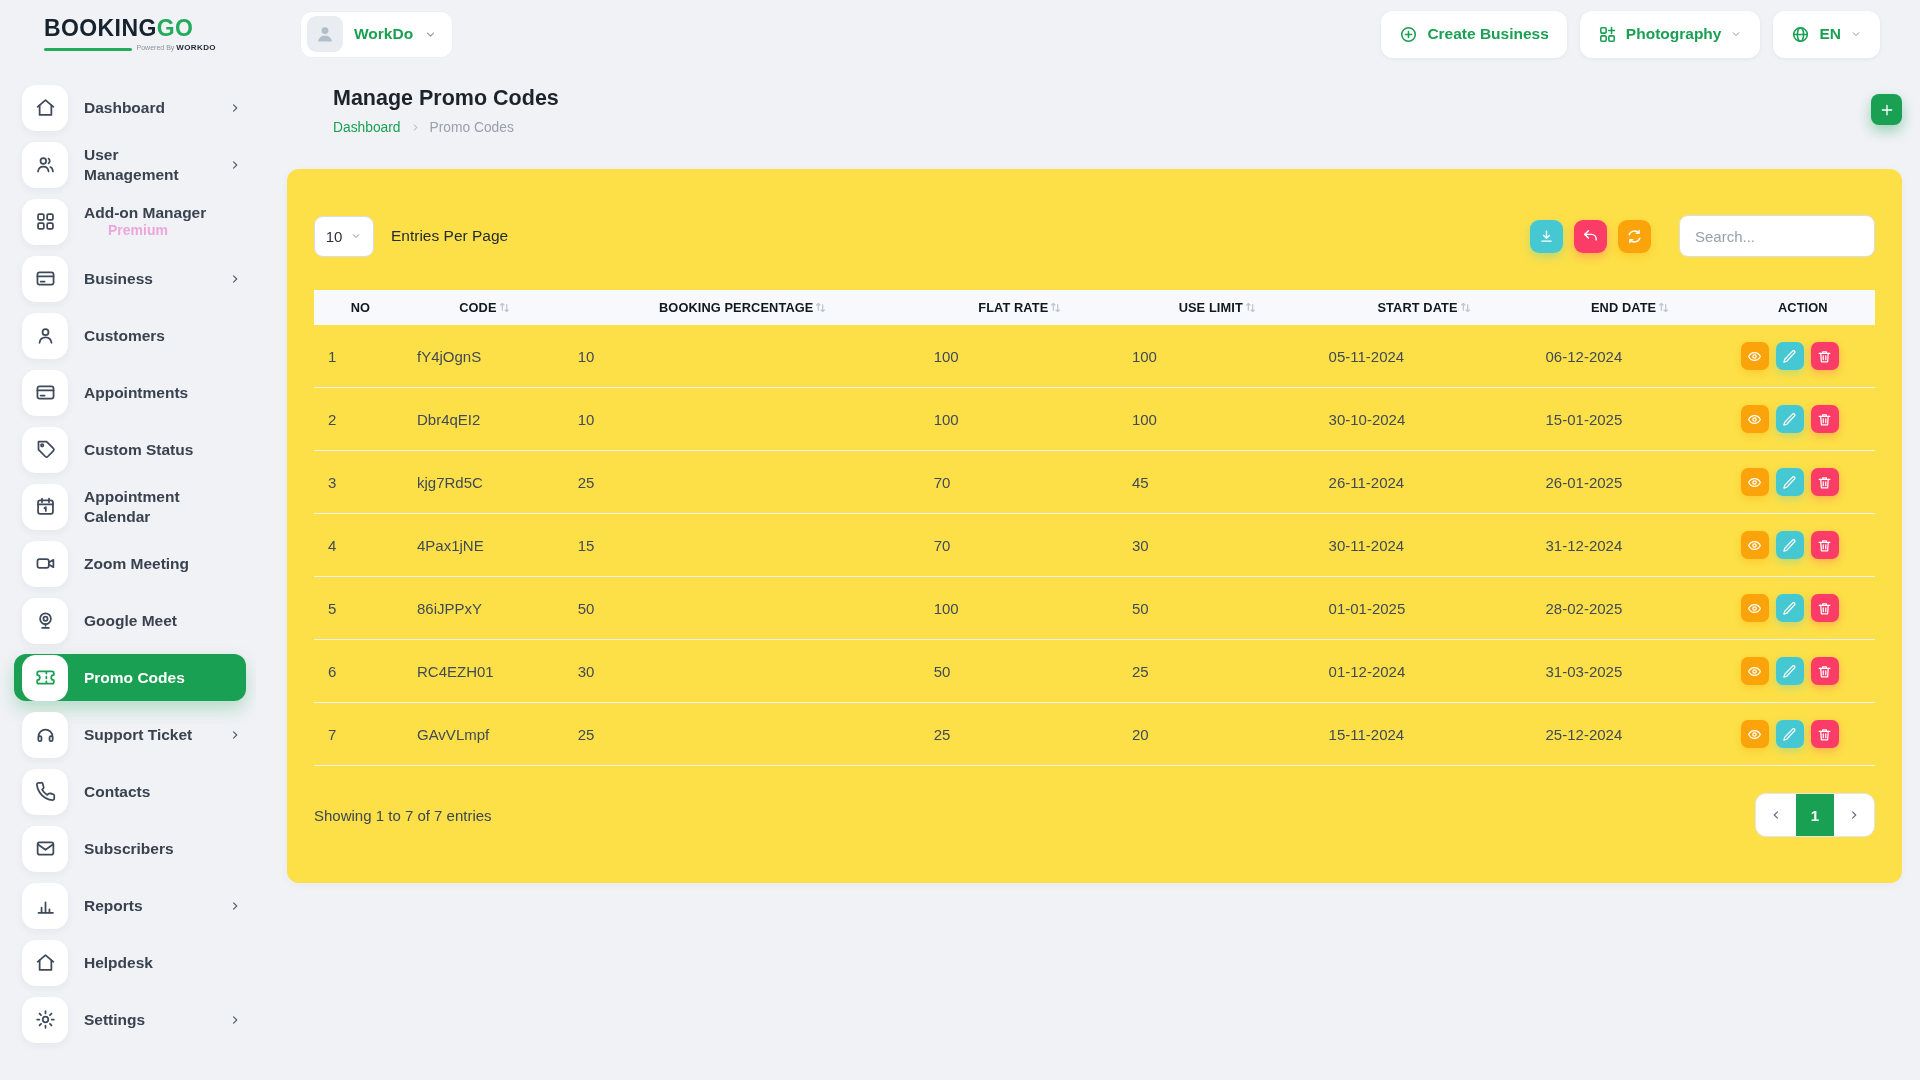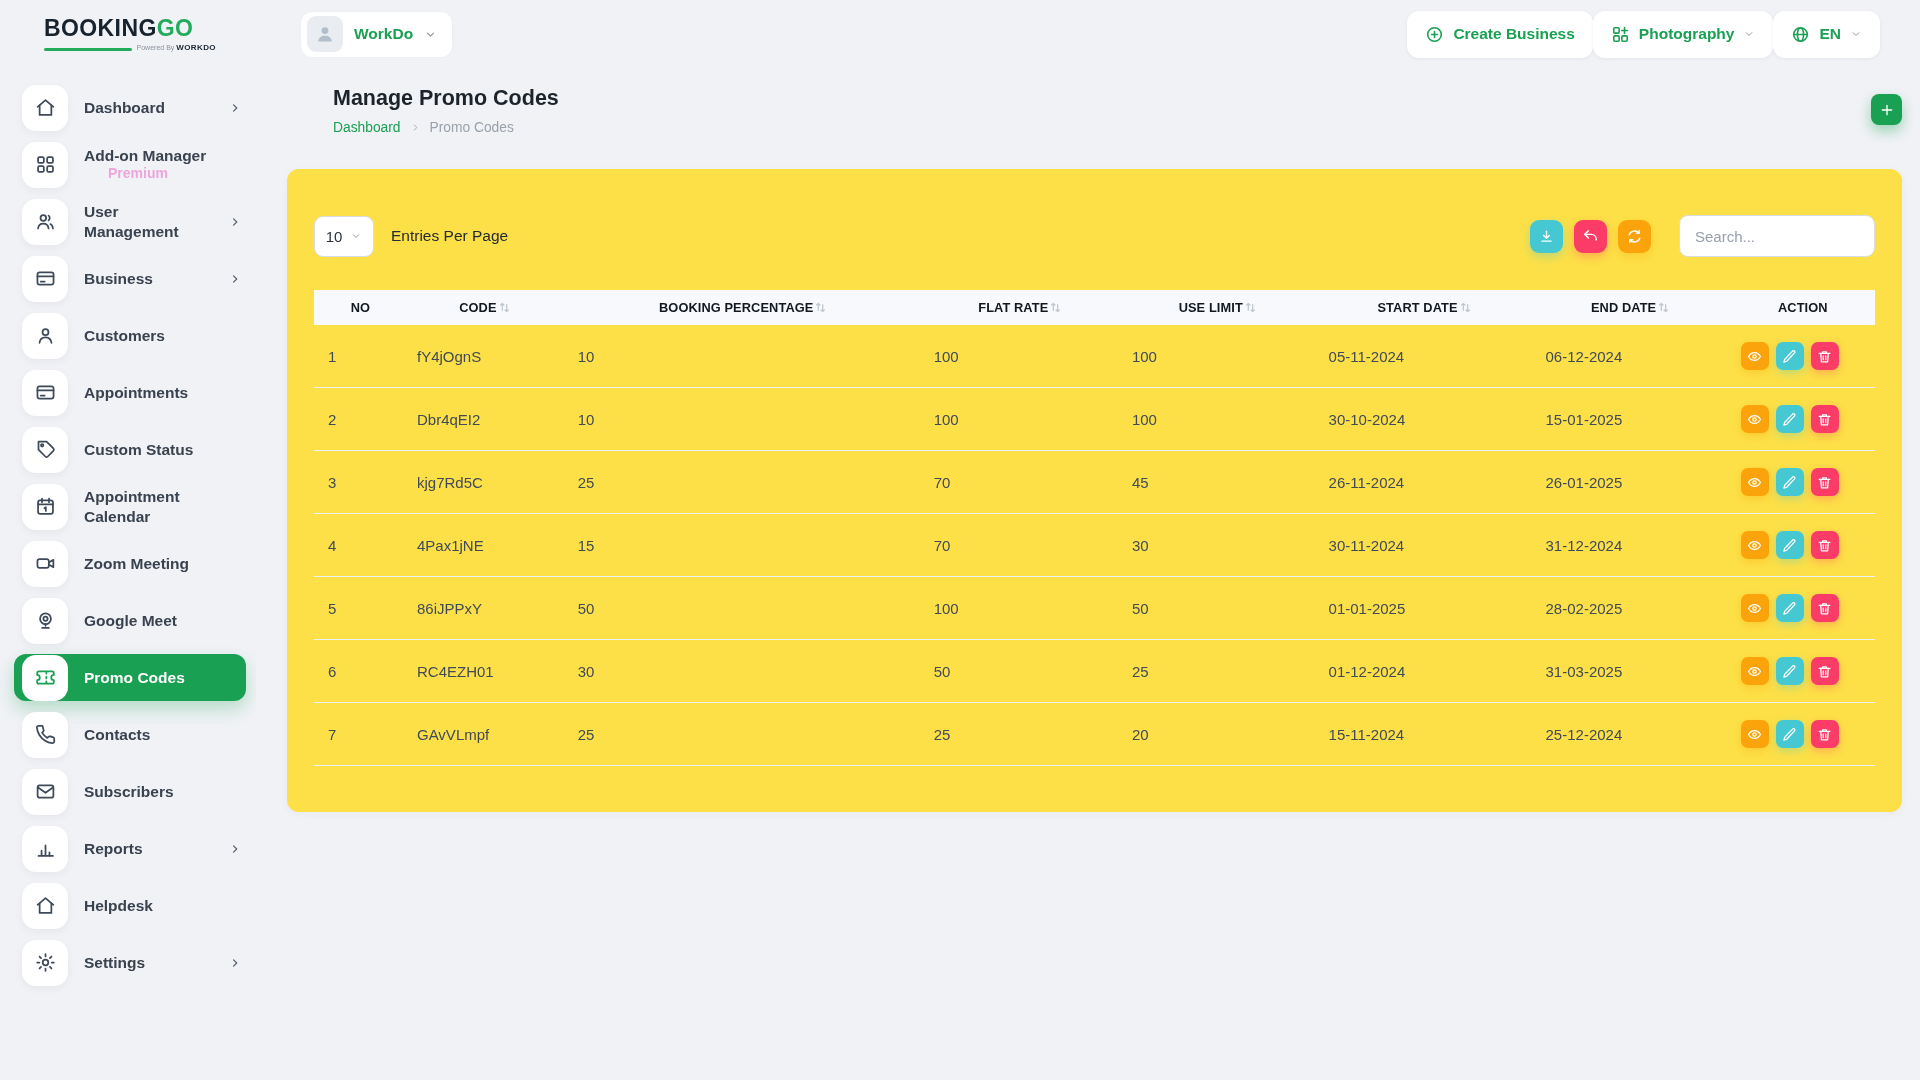--- a/index.html
+++ b/index.html
@@ -21,21 +21,21 @@
   .logo-line { flex:1; height:3px; background:#22ab5b; border-radius:2px; margin-bottom:1px; }
   .logo-powered { font-size:7px; color:#8a939e; white-space:nowrap; }
   .logo-powered b { color:#1b2733; font-size:8px; letter-spacing:.4px; }
   .workspace-btn { margin-left:84px; display:flex; align-items:center; gap:11px; background:#fff;
     border:1px solid #edeff3; border-radius:12px; padding:0 15px 0 6px; height:47px; cursor:pointer; }
   .avatar { width:36px; height:36px; border-radius:9px; background:#e9edf1; color:#b2bec9;
     display:flex; align-items:center; justify-content:center; }
   .avatar svg { width:22px; height:22px; }
   .workspace-name { color:#1aa053; font-weight:700; font-size:15.5px; }
   .caret { color:#8b99a3; } .caret svg { width:13px; height:13px; }
-  .topbar-right { margin-left:auto; display:flex; }
+  .topbar-right { margin-left:auto; display:flex; gap:13px; }
   .top-btn { height:47px; background:#fff; border:none; border-radius:12px; padding:0 18px;
     display:flex; align-items:center; gap:9px; color:#1aa053; font-weight:600; font-size:15.5px;
     box-shadow:0 1px 4px rgba(25,39,52,.06); cursor:pointer;
     font-family:"Liberation Sans","DejaVu Sans",sans-serif; }
   .top-btn .btn-ico svg { width:19px; height:19px; }
   .top-btn .caret svg { width:12px; height:12px; }
 
   
   .sidebar { position:absolute; left:0; top:58px; bottom:0; width:256px; padding:26px 14px 0 22px; overflow:hidden; }
   .side-item { display:flex; align-items:center; gap:16px; height:47px; margin-bottom:10px;
@@ -187,52 +187,52 @@
         </span>
         <span class="side-chevron">
           <svg viewBox="0 0 24 24" fill="none" stroke="currentColor" stroke-width="2" stroke-linecap="round" stroke-linejoin="round">
             <path d="m9.5 6.5 5.5 5.5-5.5 5.5"></path>
           </svg>
         </span>
       </a>
       <a class="side-item">
         <span class="tile">
           <svg viewBox="0 0 24 24" fill="none" stroke="currentColor" stroke-width="2" stroke-linecap="round" stroke-linejoin="round">
+            <circle cx="9.5" cy="8" r="3.2"></circle>
+            <path d="M3.5 20c.4-3.6 2.8-5.5 6-5.5s5.6 1.9 6 5.5"></path>
+            <path d="M15.5 5.3a3.4 3.4 0 0 1 0 5.4"></path>
+            <path d="M17.6 14.9c1.8.8 2.7 2.5 2.9 5.1"></path>
+          </svg>
+        </span>
+        <span class="side-text">
+          <span class="side-label">User Management</span>
+        </span>
+        <span class="side-chevron">
+          <svg viewBox="0 0 24 24" fill="none" stroke="currentColor" stroke-width="2" stroke-linecap="round" stroke-linejoin="round">
+            <path d="m9.5 6.5 5.5 5.5-5.5 5.5"></path>
+          </svg>
+        </span>
+      </a>
+      <a class="side-item">
+        <span class="tile">
+          <svg viewBox="0 0 24 24" fill="none" stroke="currentColor" stroke-width="2" stroke-linecap="round" stroke-linejoin="round">
             <rect x="3.5" y="3.5" width="6.6" height="6.6" rx="1.6"></rect>
             <rect x="13.9" y="3.5" width="6.6" height="6.6" rx="1.6"></rect>
             <rect x="3.5" y="13.9" width="6.6" height="6.6" rx="1.6"></rect>
             <rect x="13.9" y="13.9" width="6.6" height="6.6" rx="1.6"></rect>
           </svg>
         </span>
         <span class="side-text">
           <span class="side-label">Add-on Manager</span>
           <span class="side-badge">Premium</span>
         </span>
       </a>
       <a class="side-item">
         <span class="tile">
           <svg viewBox="0 0 24 24" fill="none" stroke="currentColor" stroke-width="2" stroke-linecap="round" stroke-linejoin="round">
-            <circle cx="9.5" cy="8" r="3.2"></circle>
-            <path d="M3.5 20c.4-3.6 2.8-5.5 6-5.5s5.6 1.9 6 5.5"></path>
-            <path d="M15.5 5.3a3.4 3.4 0 0 1 0 5.4"></path>
-            <path d="M17.6 14.9c1.8.8 2.7 2.5 2.9 5.1"></path>
-          </svg>
-        </span>
-        <span class="side-text">
-          <span class="side-label">User Management</span>
-        </span>
-        <span class="side-chevron">
-          <svg viewBox="0 0 24 24" fill="none" stroke="currentColor" stroke-width="2" stroke-linecap="round" stroke-linejoin="round">
-            <path d="m9.5 6.5 5.5 5.5-5.5 5.5"></path>
-          </svg>
-        </span>
-      </a>
-      <a class="side-item">
-        <span class="tile">
-          <svg viewBox="0 0 24 24" fill="none" stroke="currentColor" stroke-width="2" stroke-linecap="round" stroke-linejoin="round">
             <rect x="2.8" y="5" width="18.4" height="14" rx="2.5"></rect>
             <path d="M2.8 9.6h18.4"></path>
             <path d="M6.5 15.5h4.5"></path>
           </svg>
         </span>
         <span class="side-text">
           <span class="side-label">Business</span>
         </span>
         <span class="side-chevron">
           <svg viewBox="0 0 24 24" fill="none" stroke="currentColor" stroke-width="2" stroke-linecap="round" stroke-linejoin="round">
@@ -312,20 +312,37 @@
       </a>
       <a class="side-item active">
         <span class="tile">
           <svg viewBox="0 0 24 24" fill="none" stroke="currentColor" stroke-width="2" stroke-linecap="round" stroke-linejoin="round">
             <path d="M2.5 9a3 3 0 0 1 0 6v2a2 2 0 0 0 2 2h15a2 2 0 0 0 2-2v-2a3 3 0 0 1 0-6V7a2 2 0 0 0-2-2h-15a2 2 0 0 0-2 2Z"></path>
             <path d="M13 5.5v2M13 16.5v2M13 11v2"></path>
           </svg>
         </span>
         <span class="side-text">
           <span class="side-label">Promo Codes</span>
+        </span>
+      </a>
+      <a class="side-item">
+        <span class="tile">
+          <svg viewBox="0 0 24 24" fill="none" stroke="currentColor" stroke-width="2" stroke-linecap="round" stroke-linejoin="round">
+            <path d="M4 14.5a8 8 0 0 1 16 0"></path>
+            <rect x="3.8" y="13.8" width="3.6" height="5.8" rx="1.6"></rect>
+            <rect x="16.6" y="13.8" width="3.6" height="5.8" rx="1.6"></rect>
+          </svg>
+        </span>
+        <span class="side-text">
+          <span class="side-label">Support Ticket</span>
+        </span>
+        <span class="side-chevron">
+          <svg viewBox="0 0 24 24" fill="none" stroke="currentColor" stroke-width="2" stroke-linecap="round" stroke-linejoin="round">
+            <path d="m9.5 6.5 5.5 5.5-5.5 5.5"></path>
+          </svg>
         </span>
       </a>
       <a class="side-item">
         <span class="tile">
           <svg viewBox="0 0 24 24" fill="none" stroke="currentColor" stroke-width="2" stroke-linecap="round" stroke-linejoin="round">
             <path d="M22 16.92v3a2 2 0 0 1-2.18 2 19.79 19.79 0 0 1-8.63-3.07 19.5 19.5 0 0 1-6-6A19.79 19.79 0 0 1 2.12 4.18 2 2 0 0 1 4.11 2h3a2 2 0 0 1 2 1.72c.12.96.36 1.9.7 2.81a2 2 0 0 1-.45 2.11L8.09 9.91a16 16 0 0 0 6 6l1.27-1.27a2 2 0 0 1 2.11-.45c.91.34 1.85.58 2.81.7A2 2 0 0 1 22 16.92z"></path>
           </svg>
         </span>
         <span class="side-text">
           <span class="side-label">Contacts</span>
@@ -794,14 +811,34 @@
                       <path d="M10 11v6M14 11v6"></path>
                     </svg>
                   </span>
                 </button>
               </span>
             </td>
           </tr>
         </tbody>
     </table>
 
+    <div class="card-foot">
+      <span class="showing">Showing 1 to 7 of 7 entries</span>
+      <div class="pagination">
+        <button class="page-btn">
+            <span>
+              <svg viewBox="0 0 24 24" fill="none" stroke="currentColor" stroke-width="2" stroke-linecap="round" stroke-linejoin="round">
+                <path d="m14.5 6.5-5.5 5.5 5.5 5.5"></path>
+              </svg>
+            </span>
+          </button>
+        <span class="page-num">1</span>
+        <button class="page-btn">
+            <span>
+              <svg viewBox="0 0 24 24" fill="none" stroke="currentColor" stroke-width="2" stroke-linecap="round" stroke-linejoin="round">
+                <path d="m9.5 6.5 5.5 5.5-5.5 5.5"></path>
+              </svg>
+            </span>
+          </button>
+      </div>
+    </div>
   </section>
 </main>
 
 </body></html>

